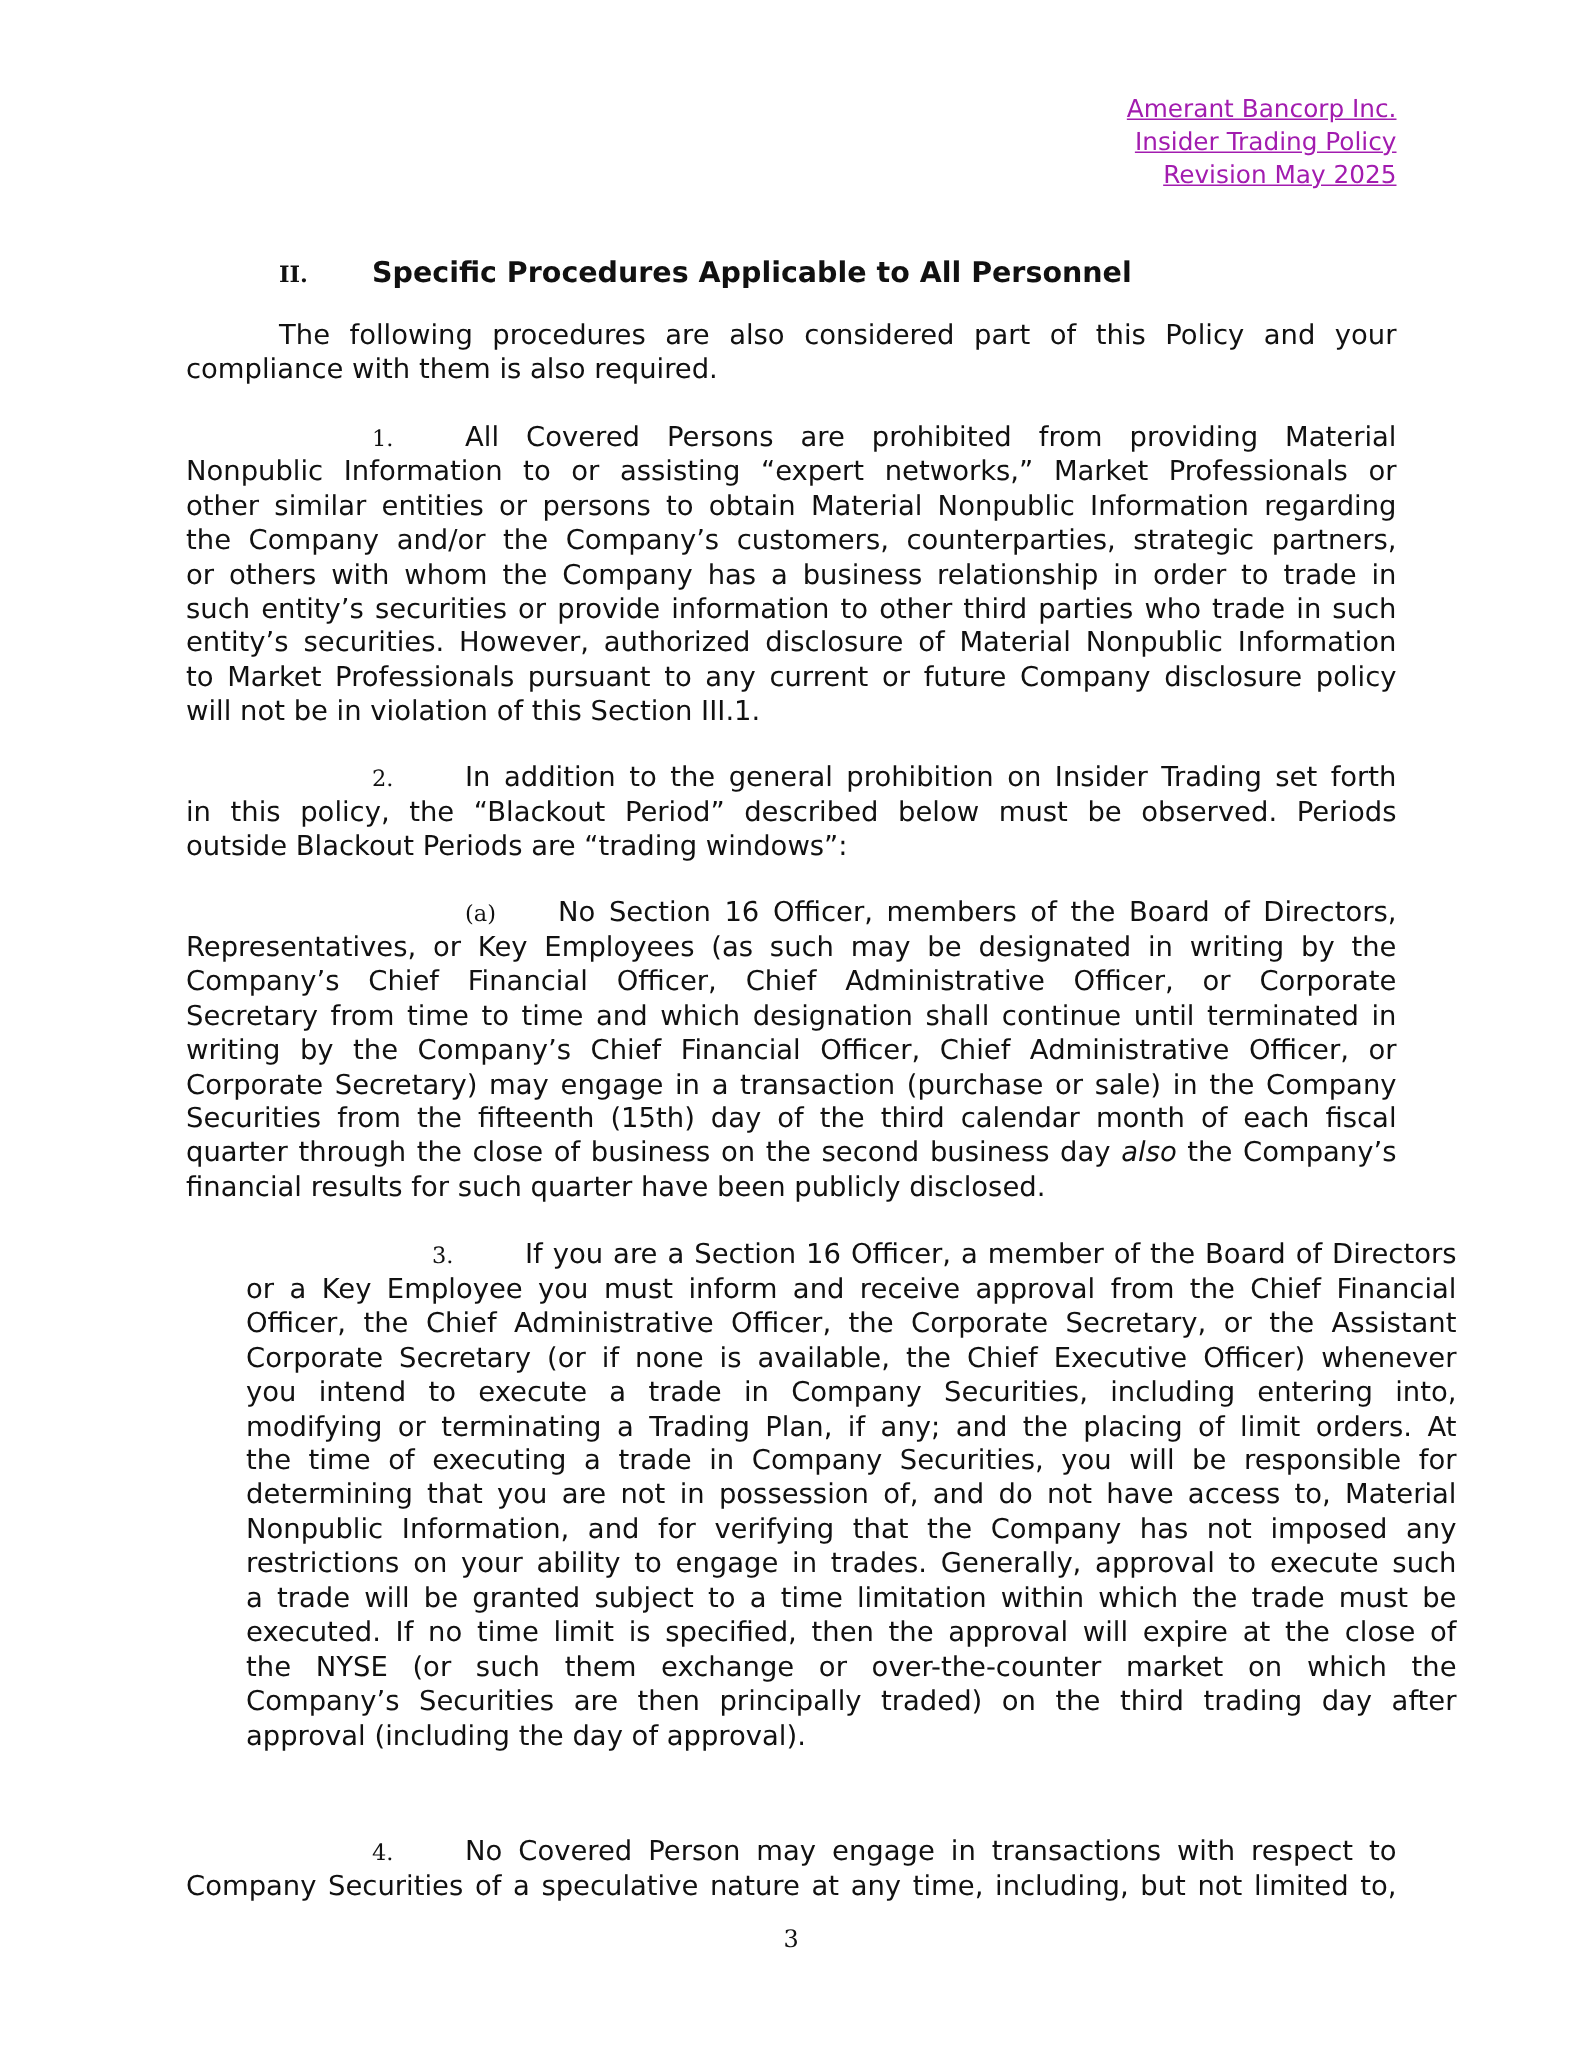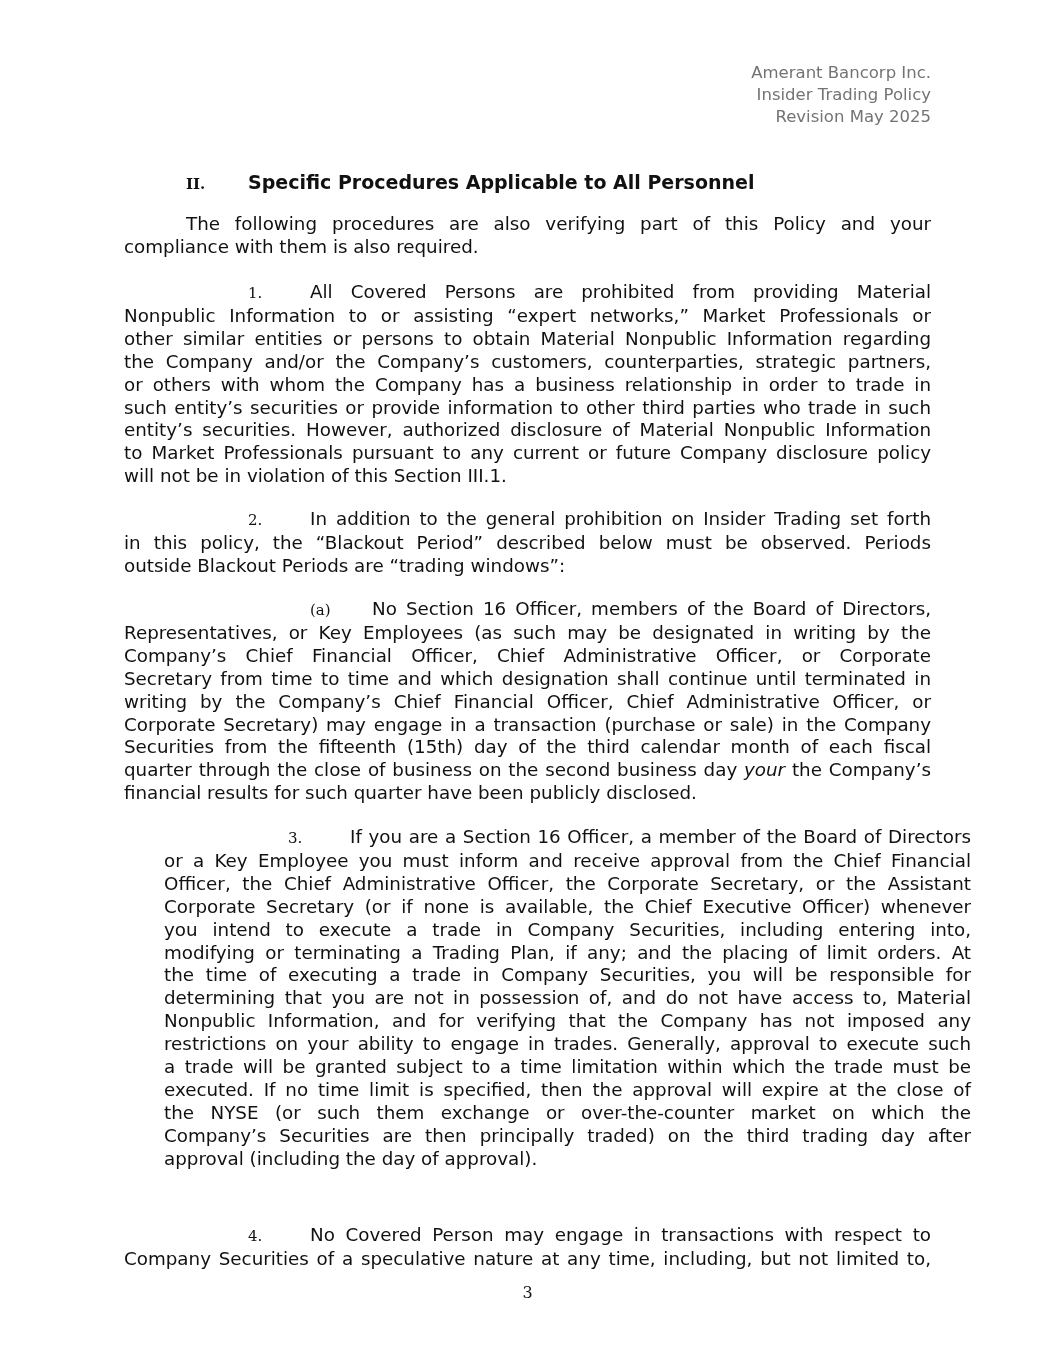--- a/index.html
+++ b/index.html
@@ -4,21 +4,21 @@
 <style>
   html, body { margin: 0; padding: 0; background: #ffffff; }
   body { width: 1055px; height: 1365px; position: relative; overflow: hidden; }
   .page {
     position: absolute; left: 0; top: 0; width: 1055px; height: 1365px; background: #fff;
     color: #111;
     font-family: "DejaVu Sans", sans-serif;
   }
   .hdr {
     position: absolute; right: 124px; top: 62px; text-align: right;
-    font-size: 16.5px; line-height: 22px; color: #737373;
+    font-size: 16.5px; line-height: 22px; color: #a21caf; text-decoration: underline;
   }
   .heading {
     position: absolute; left: 186px; top: 170px;
     font-size: 19px; font-weight: bold; line-height: 24px;
   }
   .heading .num {
     font-family: "DejaVu Serif", serif; font-size: 15px; font-weight: bold;
     display: inline-block; width: 62px;
   }
   .para {
@@ -44,21 +44,21 @@
     <div>Amerant Bancorp Inc.</div>
     <div>Insider Trading Policy</div>
     <div>Revision May 2025</div>
   </div>
 
   <div class="heading">
     <span class="num">II.</span><span>Specific Procedures Applicable to All Personnel</span>
   </div>
 
   <div class="para" style="top:213px;">
-    <span class="ln" style="padding-left:62px;">The following procedures are also verifying part of this Policy and your</span>
+    <span class="ln" style="padding-left:62px;">The following procedures are also considered part of this Policy and your</span>
     <span class="ln last">compliance with them is also required.</span>
   </div>
 
   <div class="para" style="top:281px;">
     <span class="ln" style="padding-left:124px;"><span class="lbl" style="width:62px;">1.</span><span>All Covered Persons are prohibited from providing Material</span></span>
     <span class="ln">Nonpublic Information to or assisting “expert networks,” Market Professionals or</span>
     <span class="ln">other similar entities or persons to obtain Material Nonpublic Information regarding</span>
     <span class="ln">the Company and/or the Company’s customers, counterparties, strategic partners,</span>
     <span class="ln">or others with whom the Company has a business relationship in order to trade in</span>
     <span class="ln">such entity’s securities or provide information to other third parties who trade in such</span>
@@ -74,21 +74,21 @@
   </div>
 
   <div class="para" style="top:598px;">
     <span class="ln" style="padding-left:186px;"><span class="lbl" style="width:62px;">(a)</span><span>No Section 16 Officer, members of the Board of Directors,</span></span>
     <span class="ln">Representatives, or Key Employees (as such may be designated in writing by the</span>
     <span class="ln">Company’s Chief Financial Officer, Chief Administrative Officer, or Corporate</span>
     <span class="ln">Secretary from time to time and which designation shall continue until terminated in</span>
     <span class="ln">writing by the Company’s Chief Financial Officer, Chief Administrative Officer, or</span>
     <span class="ln">Corporate Secretary) may engage in a transaction (purchase or sale) in the Company</span>
     <span class="ln">Securities from the fifteenth (15th) day of the third calendar month of each fiscal</span>
-    <span class="ln"><span>quarter through the close of business on the second business day </span><em>your</em><span> the Company’s</span></span>
+    <span class="ln"><span>quarter through the close of business on the second business day </span><em>also</em><span> the Company’s</span></span>
     <span class="ln last">financial results for such quarter have been publicly disclosed.</span>
   </div>
 
   <div class="para" style="top:826px;margin-left:40px;">
     <span class="ln" style="padding-left:124px;"><span class="lbl" style="width:62px;">3.</span><span>If you are a Section 16 Officer, a member of the Board of Directors</span></span>
     <span class="ln">or a Key Employee you must inform and receive approval from the Chief Financial</span>
     <span class="ln">Officer, the Chief Administrative Officer, the Corporate Secretary, or the Assistant</span>
     <span class="ln">Corporate Secretary (or if none is available, the Chief Executive Officer) whenever</span>
     <span class="ln">you intend to execute a trade in Company Securities, including entering into,</span>
     <span class="ln">modifying or terminating a Trading Plan, if any; and the placing of limit orders.  At</span>

